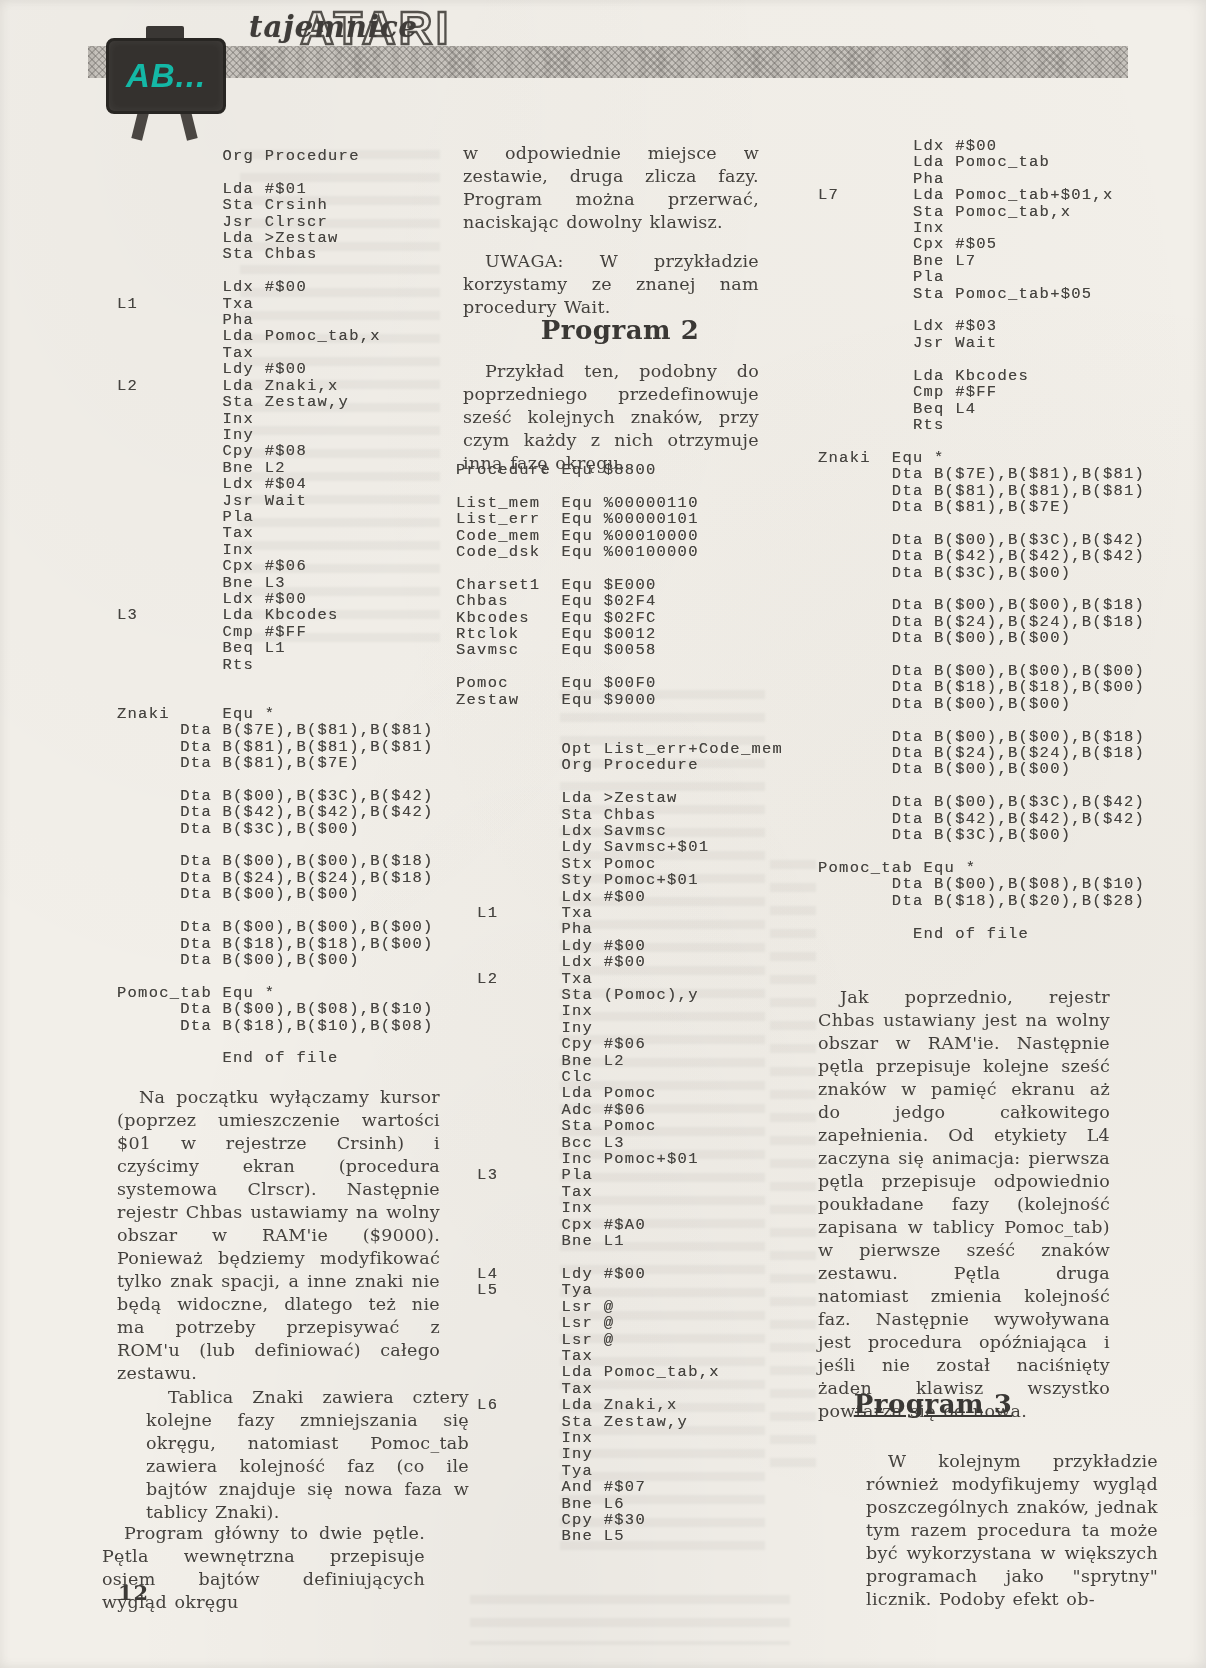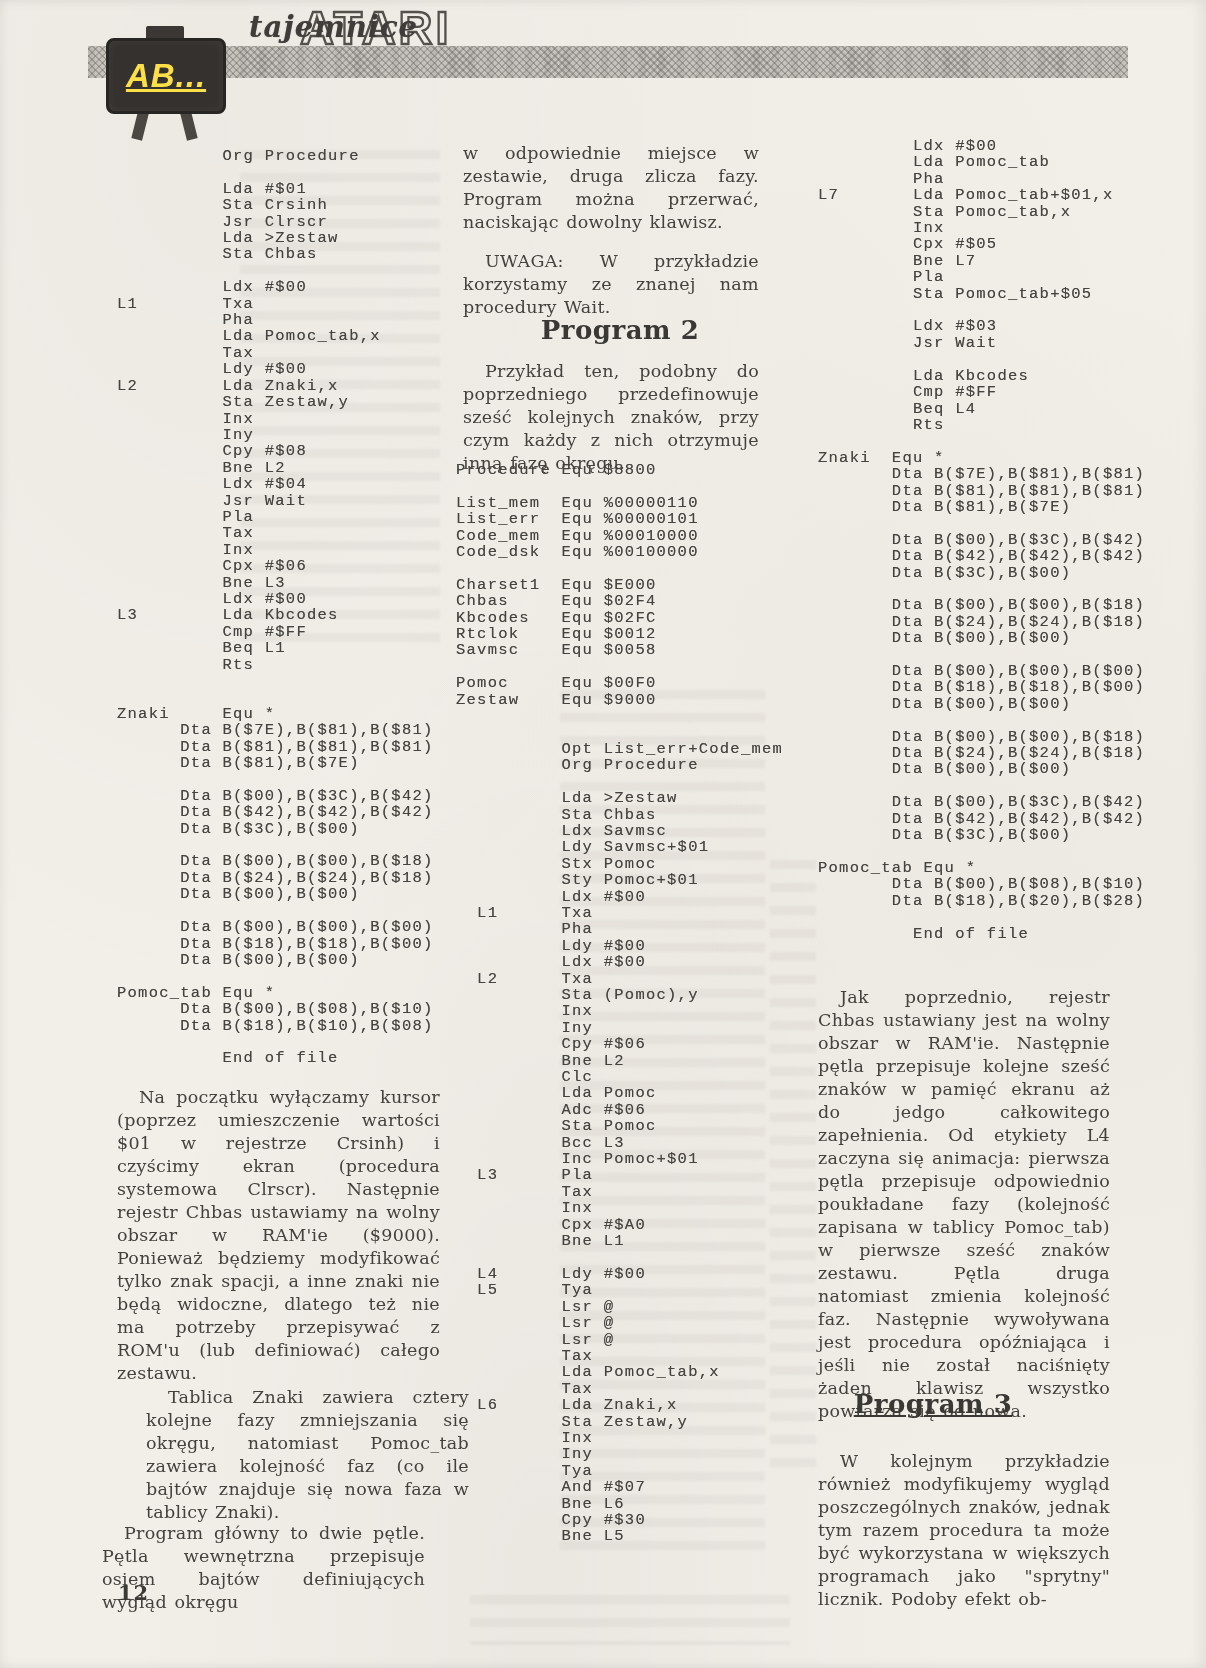--- a/index.html
+++ b/index.html
@@ -39,21 +39,21 @@
   }
   .badge-knob{left:146px;top:26px;width:38px;height:16px;background:#3a3734;border-radius:2px;z-index:6;}
   .badge-board{
     left:106px;top:38px;width:114px;height:70px;z-index:7;
     background:#34312e;border:3px solid #282623;border-radius:8px;
     display:flex;align-items:center;justify-content:center;
     box-shadow:inset 0 0 8px rgba(255,255,255,0.07);
   }
   .badge-text{
     font:bold italic 33px "Liberation Sans", sans-serif;
-    color:#fde047;letter-spacing:1px;text-decoration:underline;
+    color:#14b8a6;letter-spacing:1px;
   }
   .badge-leg{width:11px;height:40px;background:#4a4642;z-index:3;}
   .leg-l{left:136px;top:100px;transform:rotate(14deg);}
   .leg-r{left:182px;top:100px;transform:rotate(-14deg);}
   
   pre.code{
     margin:0;white-space:pre;
     font-family:"Liberation Mono", monospace;
     font-size:15.5px;line-height:16.4px;letter-spacing:1.25px;
     color:#45433f;
@@ -274,17 +274,17 @@
        Dta B($42),B($42),B($42)
        Dta B($3C),B($00)
 
 Pomoc_tab Equ *
        Dta B($00),B($08),B($10)
        Dta B($18),B($20),B($28)
 
          End of file</pre>
   <p class="abs body indent" style="left:818px;top:986px;width:292px;">Jak poprzednio, rejestr Chbas ustawiany jest na wolny obszar w RAM'ie. Następnie pętla przepisuje kolejne sześć znaków w pamięć ekranu aż do jedgo całkowitego zapełnienia. Od etykiety L4 zaczyna się animacja: pierwsza pętla przepisuje odpowiednio poukładane fazy (kolejność zapisana w tablicy Pomoc_tab) w pierwsze sześć znaków zestawu. Pętla druga natomiast zmienia kolejność faz. Następnie wywoływana jest procedura opóźniająca i jeśli nie został naciśnięty żaden klawisz wszystko powtarza się od nowa.</p>
   <h2 class="abs prog" style="left:778px;top:1380px;width:292px;text-decoration:underline;">Program 3</h2>
-  <p class="abs body indent" style="left:818px;top:1450px;width:292px;">W kolejnym przykładzie również modyfikujemy wygląd poszczególnych znaków, jednak tym razem procedura ta może być wykorzystana w większych programach jako "sprytny" licznik. Podoby efekt ob-</p>
+  <p class="abs body indent" style="left:866px;top:1450px;width:292px;">W kolejnym przykładzie również modyfikujemy wygląd poszczególnych znaków, jednak tym razem procedura ta może być wykorzystana w większych programach jako "sprytny" licznik. Podoby efekt ob-</p>
 
   <div class="abs pagenum" style="left:118px;top:1580px;">12</div>
 
 </div>
 
 </body></html>

